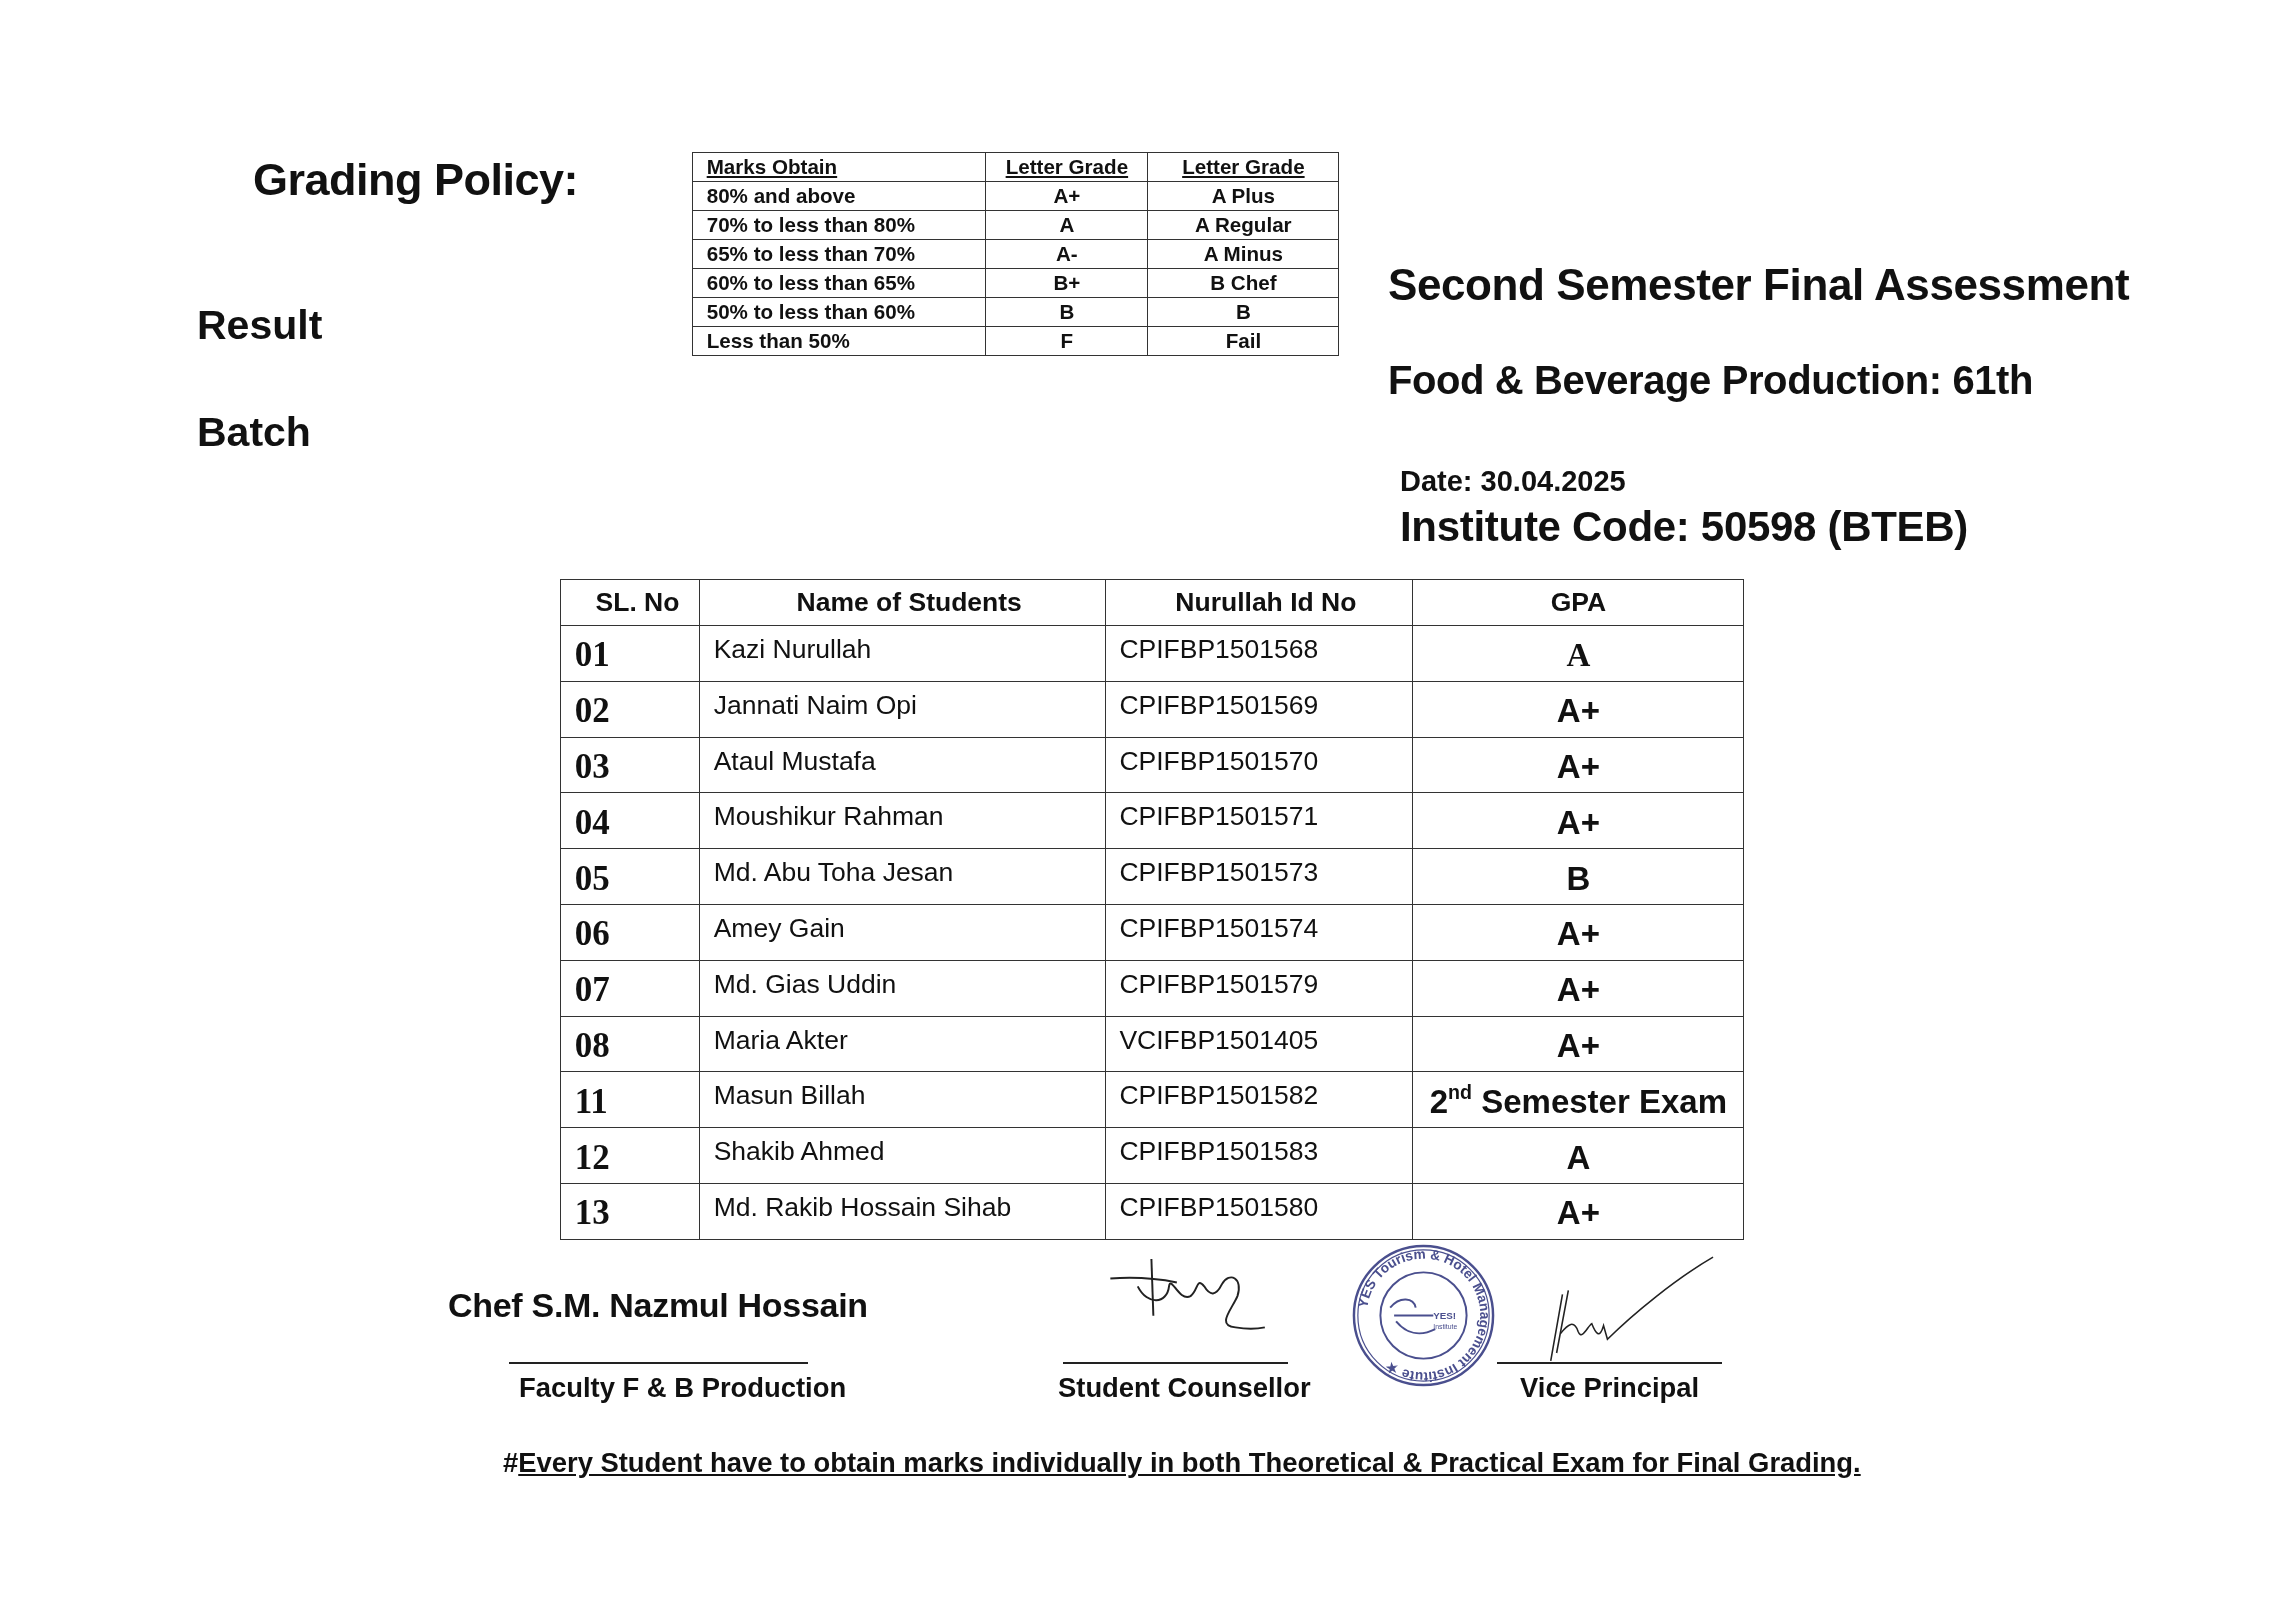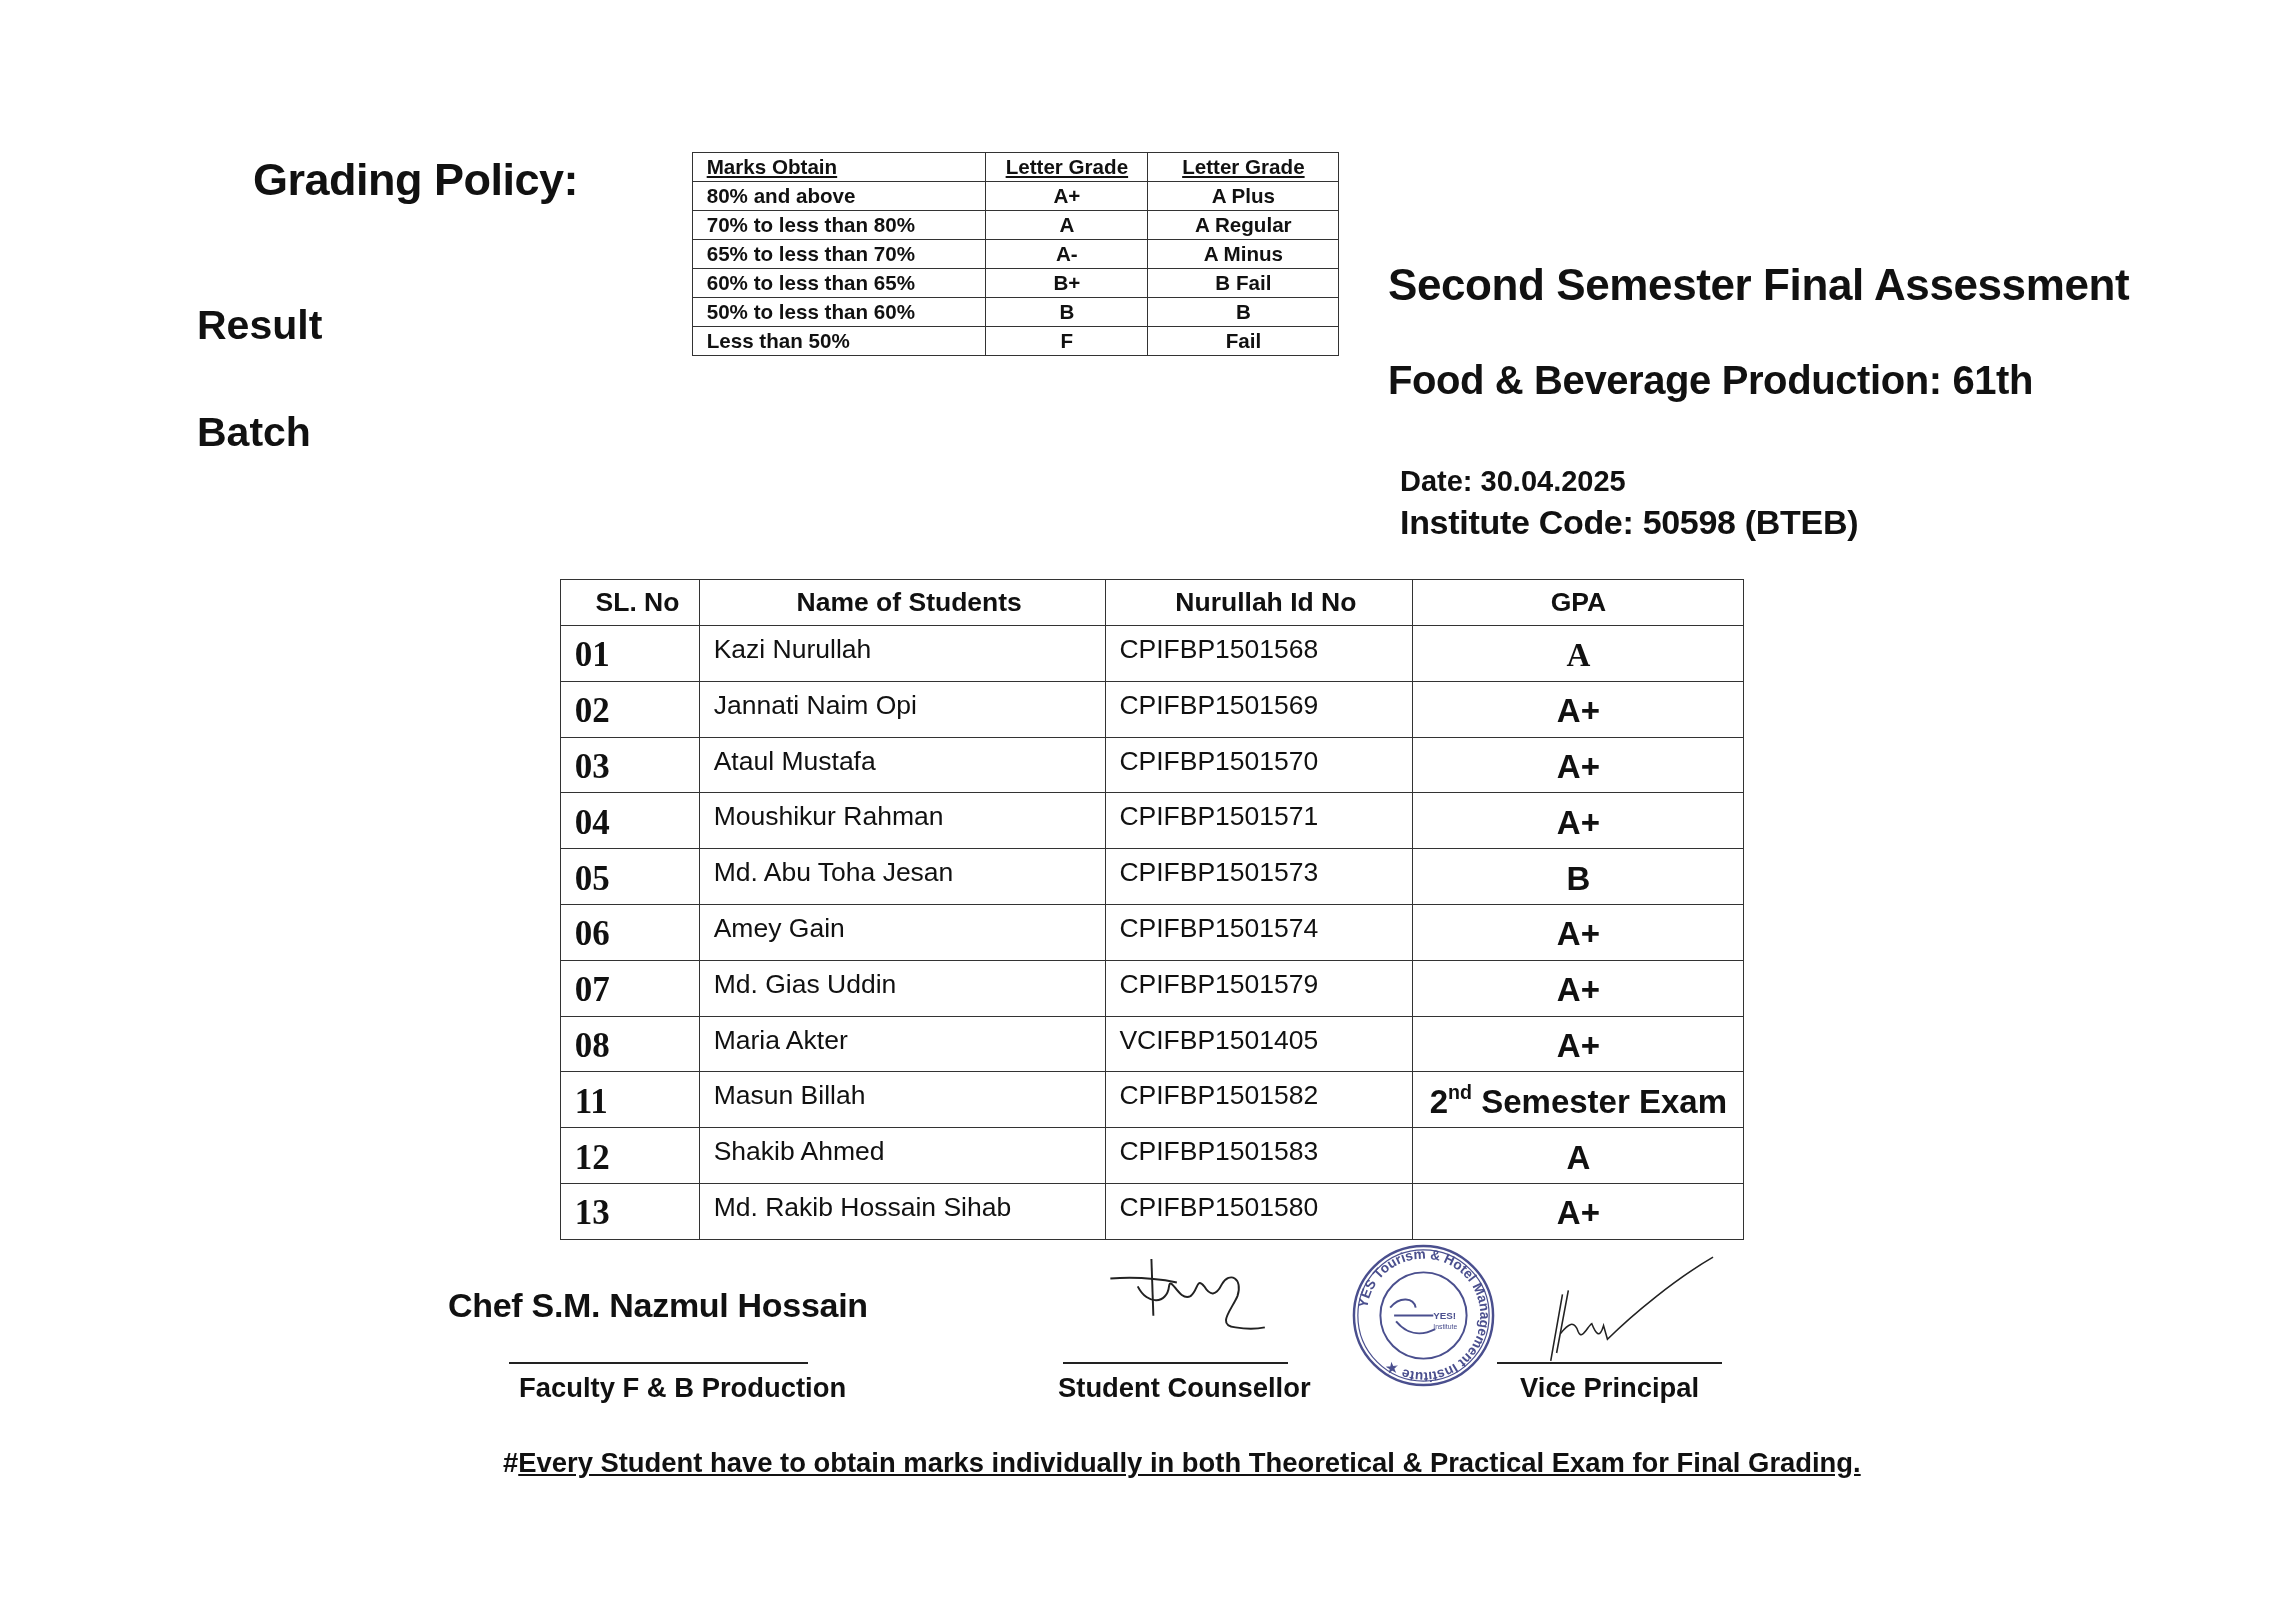--- a/index.html
+++ b/index.html
@@ -18,21 +18,21 @@
   #grade-table td, #grade-table th { border:1.5px solid #333; height:28px; padding:0 13.7px; line-height:28px; }
   #grade-table th { font-weight:bold; text-decoration:underline; }
   #grade-table th.c0, #grade-table td.c0 { width:265px; text-align:left; }
   #grade-table th.c1, #grade-table td.c1 { width:161px; text-align:center; padding:0; }
   #grade-table th.c2, #grade-table td.c2 { width:190px; text-align:center; padding:0; }
 
   
   #assessment-title { left:1388px; top:260px; font-size:44px; font-weight:bold; letter-spacing:-0.4px; }
   #program-title    { left:1388px; top:358px; font-size:40px; font-weight:bold; letter-spacing:-0.4px; }
   #date-line        { left:1400px; top:465px; font-size:29px; font-weight:bold; }
-  #institute-line   { left:1400px; top:503px; font-size:34px; font-weight:bold; letter-spacing:-0.3px; }
+  #institute-line   { left:1400px; top:503px; font-size:42px; font-weight:bold; letter-spacing:-0.3px; }
 
   
   #student-table { position:absolute; left:560px; top:579px; border-collapse:collapse; }
   #student-table th, #student-table td { border:1.5px solid #333; padding:0; }
   #student-table th { height:45px; font-size:26.5px; font-weight:bold; text-align:center; padding-left:13.7px; }
   #student-table th.col-sl  { width:123px; padding-left:15px; }
   #student-table th.col-name{ width:391px; }
   #student-table th.col-id  { width:293px; }
   #student-table th.col-gpa { width:330px; text-align:center; padding-left:0; }
   #student-table td { height:47px; vertical-align:middle; }
@@ -89,21 +89,21 @@
       <td class="c2">A Regular</td>
     </tr>
     <tr>
       <td class="c0">65% to less than 70%</td>
       <td class="c1">A-</td>
       <td class="c2">A Minus</td>
     </tr>
     <tr>
       <td class="c0">60% to less than 65%</td>
       <td class="c1">B+</td>
-      <td class="c2">B Fail</td>
+      <td class="c2">B Chef</td>
     </tr>
     <tr>
       <td class="c0">50% to less than 60%</td>
       <td class="c1">B</td>
       <td class="c2">B</td>
     </tr>
     <tr>
       <td class="c0">Less than 50%</td>
       <td class="c1">F</td>
       <td class="c2">Fail</td>

